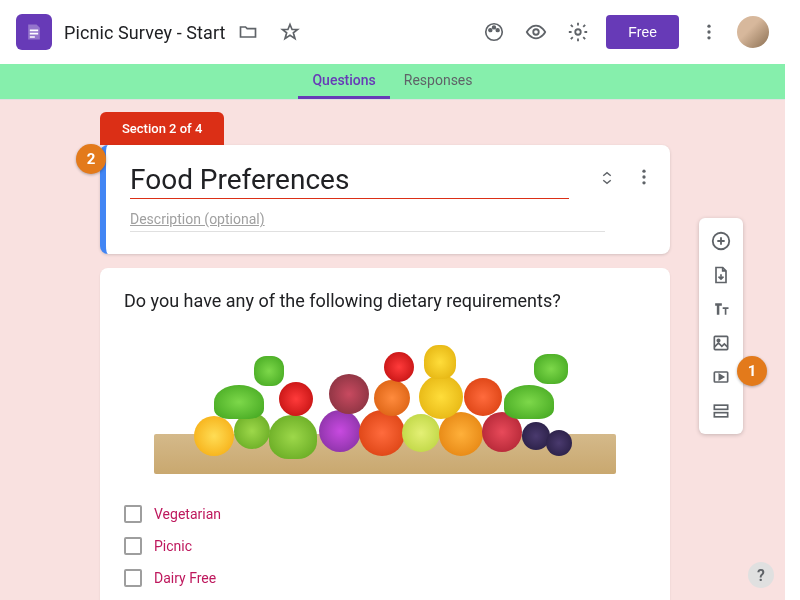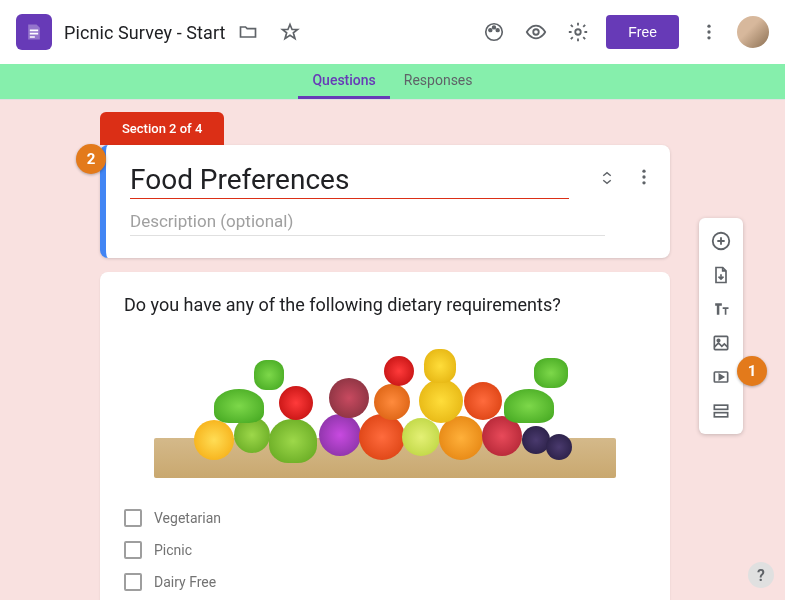--- a/index.html
+++ b/index.html
@@ -23,32 +23,32 @@
   .tab { padding: 8px 14px; font-size: 14px; color: #5f6368; cursor: pointer; border-bottom: 3px solid transparent; }
   .tab.active { color: #673ab7; border-bottom-color: #673ab7; font-weight: 500; }
   
   .workspace { background: #f9e1e0; min-height: 900px; padding: 12px 0 60px; position: relative; }
   .form-col { width: 570px; margin-left: 100px; position: relative; }
   
   .section-label { display: inline-block; background: #db2f16; color: #fff; font-size: 13px; font-weight: 500; padding: 9px 22px; border-radius: 6px 6px 0 0; }
   
   .card { background: #fff; border-radius: 8px; box-shadow: 0 1px 3px rgba(0,0,0,0.15); padding: 18px 24px 22px; border-left: 6px solid #4285f4; position: relative; }
   .sec-title { font-size: 28px; color: #202124; border-bottom: 1px solid #db2f16; padding-bottom: 2px; width: 85%; }
-  .sec-desc { font-size: 17px; color: #a0a0a0; border-bottom: 1px solid #e0e0e0; padding: 8px 0 4px; margin-top: 4px; width: 92%; }
+  .sec-desc { font-size: 14px; color: #a0a0a0; border-bottom: 1px solid #e0e0e0; padding: 8px 0 4px; margin-top: 4px; width: 92%; text-decoration: underline; }
   .collapse { position: absolute; right: 54px; top: 24px; color: #5f6368; }
   .card-menu { position: absolute; right: 16px; top: 22px; color: #5f6368; }
   
   .q-card { background: #fff; border-radius: 8px; box-shadow: 0 1px 2px rgba(0,0,0,0.1); padding: 22px 24px 18px; margin-top: 14px; }
   .q-title { font-size: 18px; color: #202124; margin-bottom: 18px; }
   
   .food-img { width: 100%; height: 145px; margin: 10px 0 24px; position: relative; }
   .board { position: absolute; left: 30px; right: 30px; bottom: 0; height: 40px; background: linear-gradient(#d4b98a,#c9a86f); border-radius: 2px; }
   .fruit { position: absolute; border-radius: 50%; }
   
-  .opt { display: flex; align-items: center; padding: 7px 0; font-size: 14px; color: #737373; }
+  .opt { display: flex; align-items: center; padding: 7px 0; font-size: 14px; color: #be185d; }
   .chk { width: 18px; height: 18px; border: 2px solid #9e9e9e; border-radius: 2px; margin-right: 12px; }
   
   .toolbox { position: absolute; right: 42px; top: 118px; width: 44px; background: #fff; border-radius: 6px; box-shadow: 0 1px 4px rgba(0,0,0,0.2); display: flex; flex-direction: column; align-items: center; padding: 6px 0; }
   .tool { width: 40px; height: 34px; display: flex; align-items: center; justify-content: center; color: #5f6368; cursor: pointer; }
   
   .callout { position: absolute; width: 30px; height: 30px; border-radius: 50%; background: #e37a1b; color: #fff; font-weight: 700; font-size: 15px; display: flex; align-items: center; justify-content: center; box-shadow: 0 1px 3px rgba(0,0,0,0.3); z-index: 5; }
   
   .help-fab { position: fixed; right: 26px; bottom: 12px; width: 26px; height: 26px; border-radius: 50%; background: #e0e0e0; color: #5f6368; display: flex; align-items: center; justify-content: center; font-size: 16px; font-weight: 600; }
 </style>
 </head>

